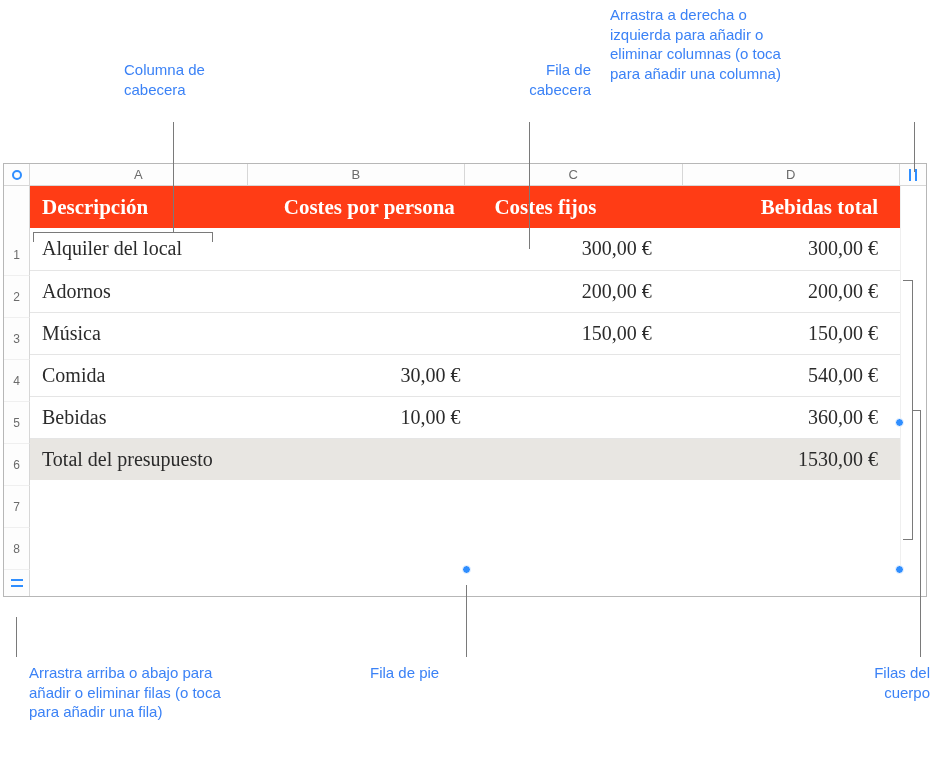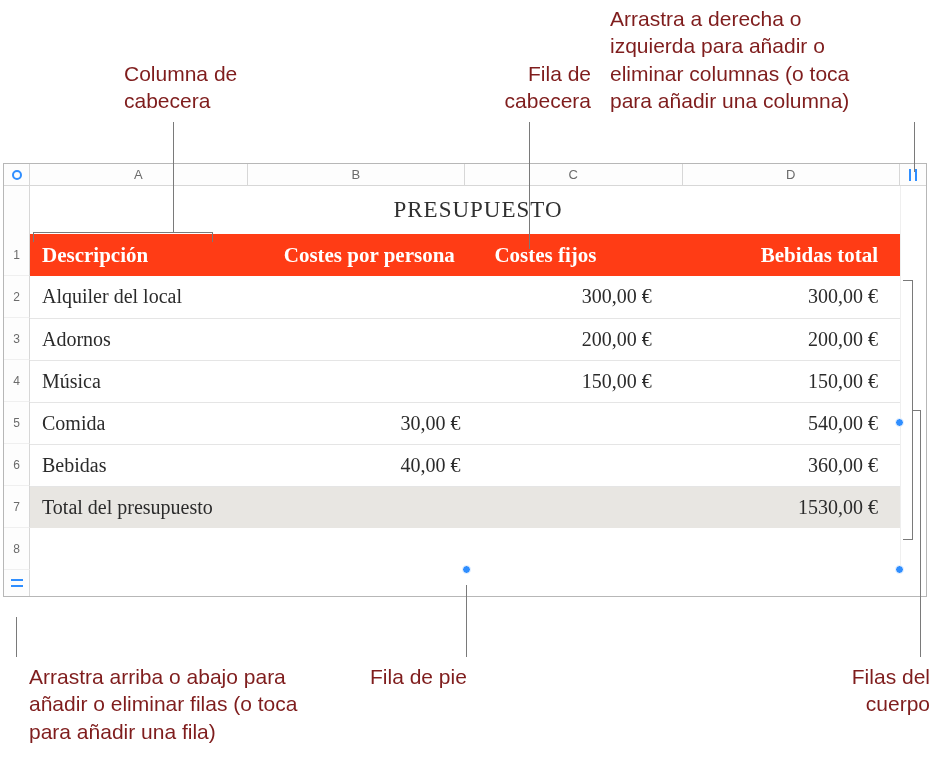--- a/index.html
+++ b/index.html
@@ -9,22 +9,22 @@
     font-family: Georgia, 'Times New Roman', serif;
     background: #fff;
     color: #222;
     width: 931px;
     height: 777px;
     position: relative;
   }
   .callout {
     position: absolute;
     font-family: -apple-system, "Helvetica Neue", Arial, sans-serif;
-    font-size: 21px;
-    color: #7f1d1d;
+    font-size: 15px;
+    color: #3b82f6;
     line-height: 1.3;
   }
   .callout-line {
     position: absolute;
     background: #7a7a7a;
     z-index: 5;
   }
   .bracket {
     position: absolute;
     border: 1px solid #7a7a7a;
@@ -230,21 +230,20 @@
       <div class="row-num body">5</div>
       <div class="row-num body">6</div>
       <div class="row-num body">7</div>
       <div class="row-num foot">8</div>
       <div class="row-add-handle">
         <div class="bars"></div>
       </div>
     </div>
 
     <div class="table-wrap">
-      <div class="title">PRESUPUESTO</div>
 
       <table class="budget">
         <colgroup>
           <col class="c1">
             <col class="c2">
             <col class="c3">
             <col class="c4">
         </colgroup>
         <thead>
           <tr>
@@ -274,21 +273,21 @@
             <td class="num">150,00 €</td>
           </tr>
           <tr>
             <td class="desc">Comida</td>
             <td class="num">30,00 €</td>
             <td class="num"></td>
             <td class="num">540,00 €</td>
           </tr>
           <tr>
             <td class="desc">Bebidas</td>
-            <td class="num">40,00 €</td>
+            <td class="num">10,00 €</td>
             <td class="num"></td>
             <td class="num">360,00 €</td>
           </tr>
         </tbody>
         <tfoot>
           <tr class="footer">
             <td class="desc" colspan="3">Total del presupuesto</td>
             <td class="num">1530,00 €</td>
           </tr>
         </tfoot>

